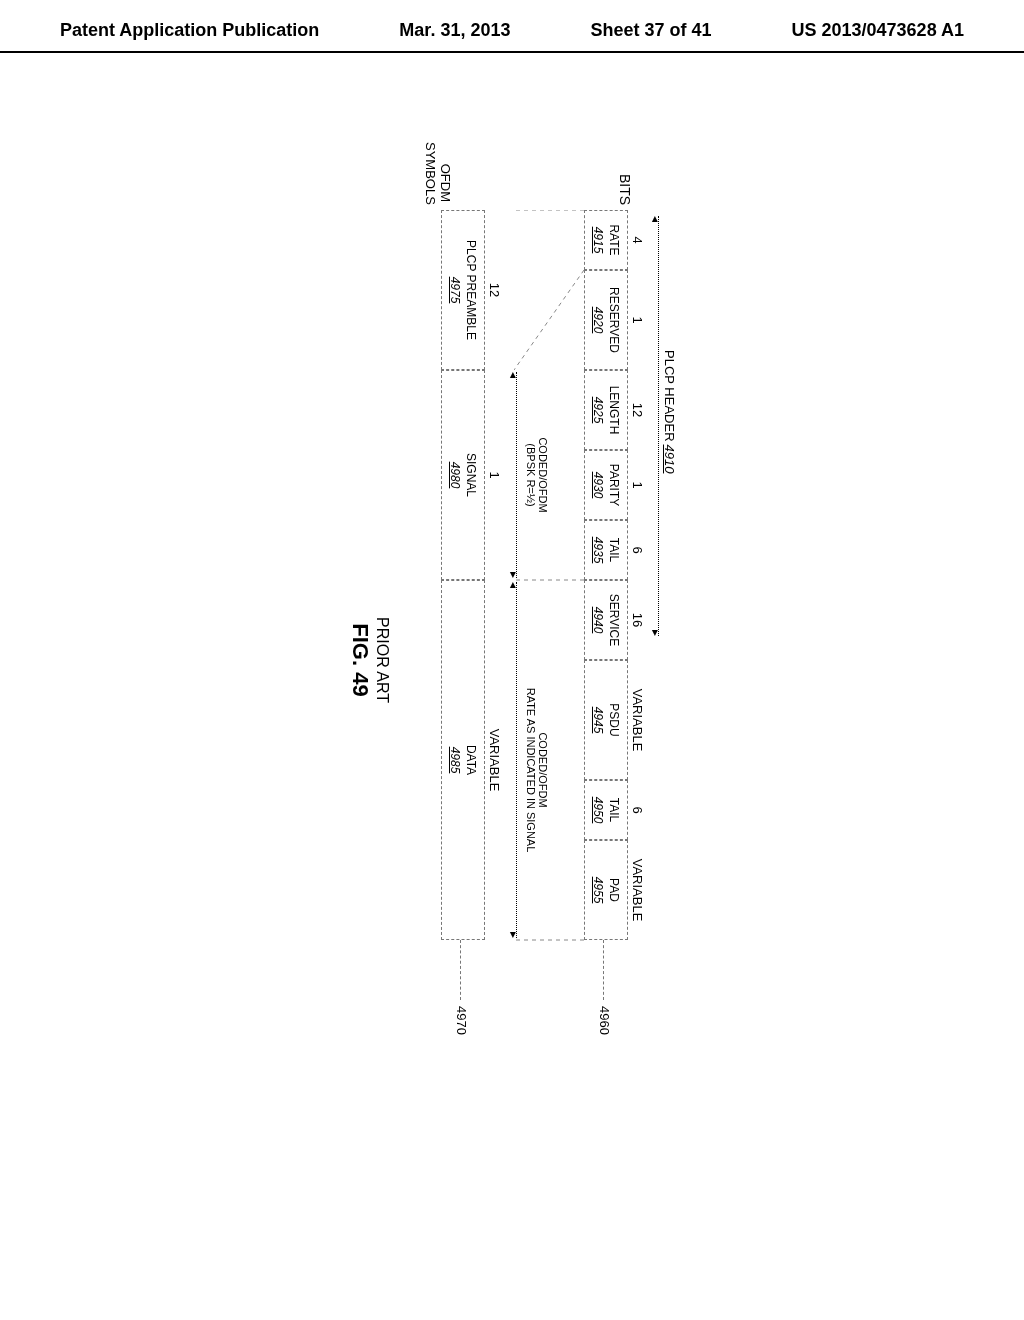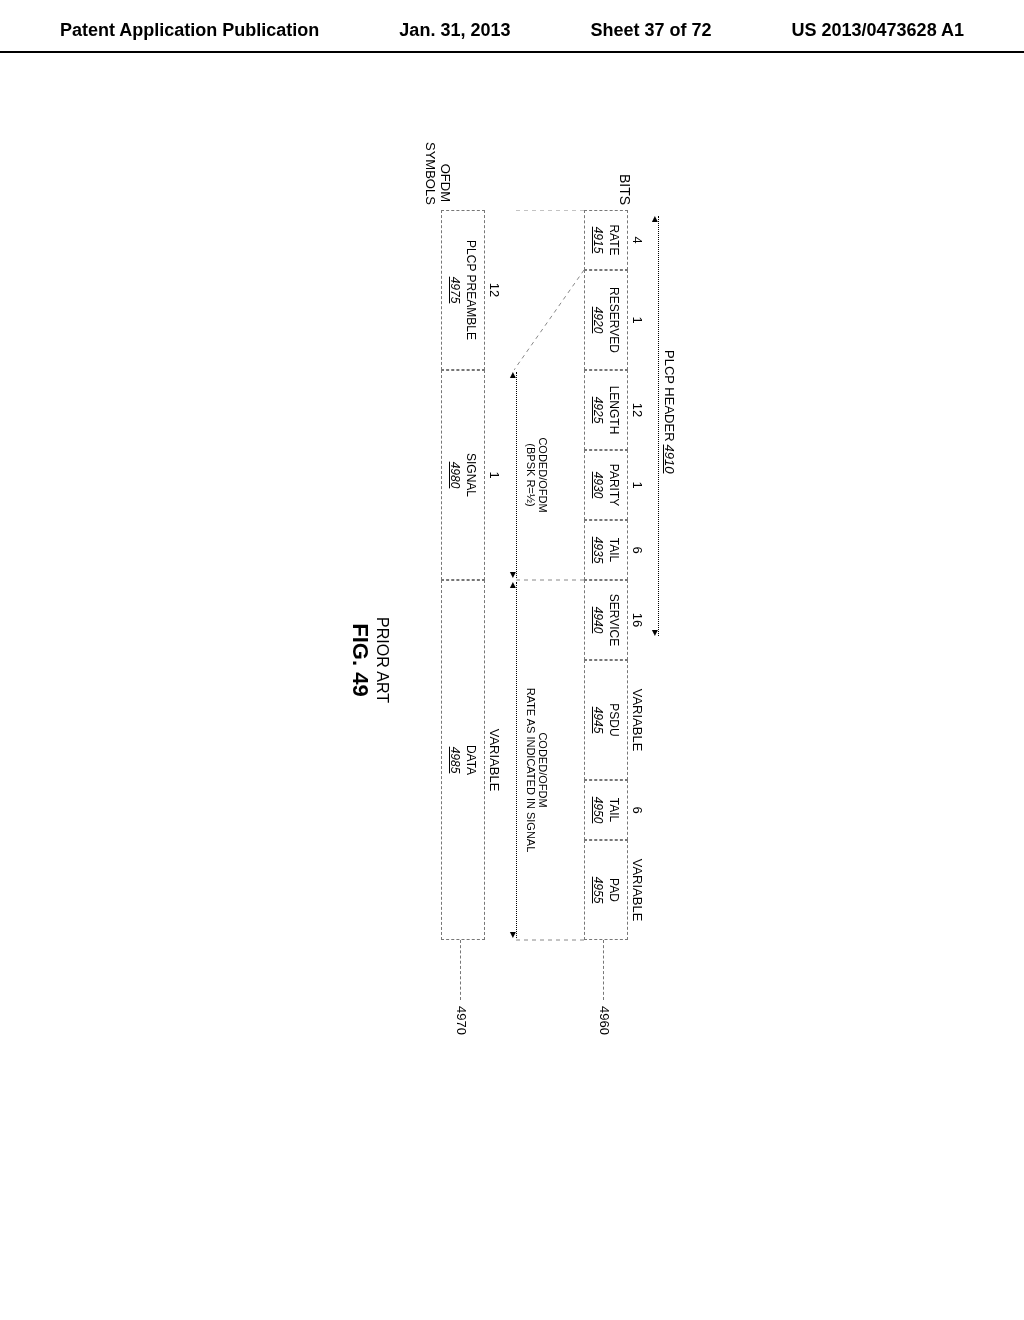--- a/index.html
+++ b/index.html
@@ -24,22 +24,22 @@
 .caption { text-align: center; margin-top: 50px; font-size: 18px; }
 .caption .prior { font-size: 16px; }
 .caption .fig { font-weight: bold; font-size: 22px; }
 .coded-label { position: absolute; font-size: 11px; text-align: center; }
 </style>
 </head>
 <body>
 
 <div class="header">
   <span>Patent Application Publication</span>
-  <span>Jan. 31, 2013</span>
-  <span>Sheet 37 of 72</span>
+  <span>Mar. 31, 2013</span>
+  <span>Sheet 37 of 41</span>
   <span>US 2013/0473628 A1</span>
 </div>
 
 <div class="diagram-wrap">
 
   <div class="top-bracket">
     <span class="plcp-label">
       <span>PLCP HEADER</span><span class="plcp-ref">4910</span>
     </span>
     <div class="arrow-line arrow-head-l arrow-head-r" style="left:6px; width:420px; top:18px;"></div>

